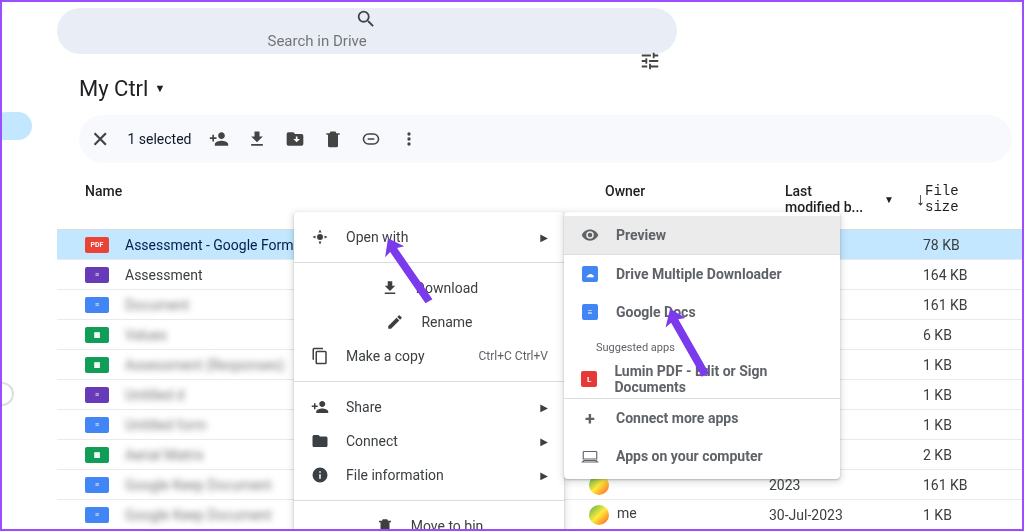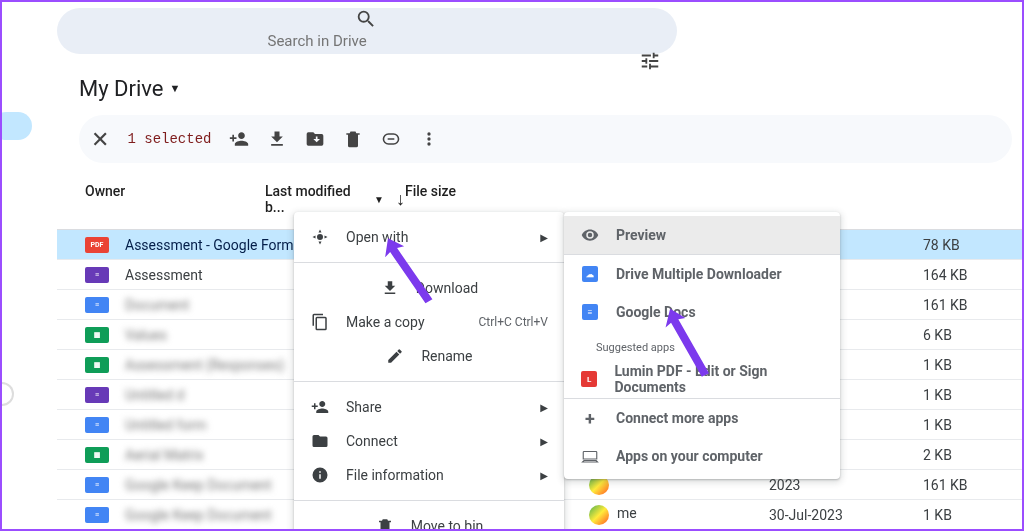--- a/index.html
+++ b/index.html
@@ -16,29 +16,29 @@
   .search-bar input { border: none; background: transparent; flex: 1; font-size: 15px; outline: none; color: #5f6368; }
   .search-bar .tune { margin-left: auto; margin-right: 6px; color: #444; }
   
   .heading { display: flex; align-items: center; padding: 18px 0 14px 22px; }
   .heading h1 { font-size: 22px; font-weight: 400; color: #202124; }
   .heading .drop { margin-left: 6px; font-size: 11px; color: #202124; }
   
   .toolbar { background: #f7f9fc; border-radius: 28px; height: 48px; display: flex; align-items: center; padding: 0 12px; margin: 0 10px 0 22px; gap: 18px; color: #444; }
   .toolbar .tbtn { display: flex; align-items: center; justify-content: center; cursor: pointer; }
   .toolbar .close { font-size: 22px; }
-  .toolbar .seltxt { font-size: 14px; color: #7f1d1d; font-family: Liberation Mono, monospace; }
+  .toolbar .seltxt { font-size: 14px; color: #0f172a; }
   .toolbar svg { width: 20px; height: 20px; }
   
   .grid-head { display: flex; padding: 14px 0 14px 28px; font-size: 14px; color: #1f1f1f; font-weight: 500; border-bottom: 1px solid #dadce0; margin-top: 6px; }
   .col-name { width: 520px; }
   .col-owner { width: 180px; }
-  .col-mod { width: 140px; display: flex; align-items: center; gap: 8px; }
+  .col-mod { width: 140px; display: flex; align-items: center; gap: 18px; }
   .col-mod .arrow-down { font-size: 18px; margin-left: 4px; }
-  .col-size { width: 70px; }
+  .col-size { width: 70px; font-family: Liberation Mono, monospace; }
   
   .rows { font-size: 14px; color: #3c4043; }
   .row { display: flex; align-items: center; height: 30px; padding-left: 28px; border-bottom: 1px solid #e8eaed; }
   .row.selected { background: #c2e7ff; }
   .row.selected .col-name-cell { color: #041e49; }
   .fileicon { width: 24px; height: 16px; border-radius: 2px; margin-right: 16px; display: inline-flex; align-items: center; justify-content: center; font-size: 7px; color: #fff; font-weight: bold; flex-shrink: 0; }
   .ic-pdf { background: #ea4335; }
   .ic-forms { background: #673ab7; }
   .ic-docs { background: #4285f4; }
   .ic-sheets { background: #0f9d58; }
@@ -87,21 +87,21 @@
       <input type="text" placeholder="Search in Drive" style="">
       <span class="tune">
         <svg viewBox="0 0 24 24" width="22" height="22">
             <path fill="currentColor" d="M3 17v2h6v-2H3zM3 5v2h10V5H3zm10 16v-2h8v-2h-8v-2h-2v6h2zM7 9v2H3v2h4v2h2V9H7zm14 4v-2H11v2h10zm-6-4h2V7h4V5h-4V3h-2v6z"></path>
           </svg>
       </span>
     </div>
   </div>
 
   <div class="heading">
-    <h1>My Drive</h1>
+    <h1>My Ctrl</h1>
     <span class="drop">▼</span>
   </div>
 
   <div class="toolbar">
     <span class="tbtn close">✕</span>
     <span class="seltxt">1 selected</span>
     <span class="tbtn">
         <svg viewBox="0 0 24 24">
           <path fill="currentColor" d="M15 12c2.21 0 4-1.79 4-4s-1.79-4-4-4-4 1.79-4 4 1.79 4 4 4zm-9-2V7H4v3H1v2h3v3h2v-3h3v-2H6zm9 4c-2.67 0-8 1.34-8 4v2h16v-2c0-2.66-5.33-4-8-4z"></path>
         </svg>
@@ -127,20 +127,21 @@
         </svg>
       </span>
     <span class="tbtn">
         <svg viewBox="0 0 24 24">
           <path fill="currentColor" d="M12 8a2 2 0 110-4 2 2 0 010 4zm0 2a2 2 0 110 4 2 2 0 010-4zm0 6a2 2 0 110 4 2 2 0 010-4z"></path>
         </svg>
       </span>
   </div>
 
   <div class="grid-head">
+    <div class="col-name">Name</div>
     <div class="col-owner">Owner</div>
     <div class="col-mod">
       <span>Last modified b...</span>
       <span style="font-size:10px;">▼</span>
       <span class="arrow-down">↓</span>
     </div>
     <div class="col-size">File size</div>
   </div>
 
   <div class="rows" id="rows-container">
@@ -283,33 +284,33 @@
     <span class="cicon">
         <svg viewBox="0 0 24 24" width="18" height="18">
           <path fill="currentColor" d="M19 9h-4V3H9v6H5l7 7 7-7zM5 18v2h14v-2H5z"></path>
         </svg>
       </span>
     <span>Download</span>
   </div>
   <div class="ctxitem">
     <span class="cicon">
         <svg viewBox="0 0 24 24" width="18" height="18">
+          <path fill="currentColor" d="M3 17.25V21h3.75l11-11-3.75-3.75-11 11zM20.71 7.04a1 1 0 000-1.41l-2.34-2.34a1 1 0 00-1.41 0L15 5.25l3.75 3.75 1.96-1.96z"></path>
+        </svg>
+      </span>
+    <span>Rename</span>
+  </div>
+  <div class="ctxitem">
+    <span class="cicon">
+        <svg viewBox="0 0 24 24" width="18" height="18">
           <path fill="currentColor" d="M16 1H4a2 2 0 00-2 2v14h2V3h12V1zm3 4H8a2 2 0 00-2 2v14a2 2 0 002 2h11a2 2 0 002-2V7a2 2 0 00-2-2zm0 16H8V7h11v14z"></path>
         </svg>
       </span>
     <span>Make a copy</span>
     <span class="kbd">Ctrl+C Ctrl+V</span>
-  </div>
-  <div class="ctxitem">
-    <span class="cicon">
-        <svg viewBox="0 0 24 24" width="18" height="18">
-          <path fill="currentColor" d="M3 17.25V21h3.75l11-11-3.75-3.75-11 11zM20.71 7.04a1 1 0 000-1.41l-2.34-2.34a1 1 0 00-1.41 0L15 5.25l3.75 3.75 1.96-1.96z"></path>
-        </svg>
-      </span>
-    <span>Rename</span>
   </div>
   <div class="ctxsep"></div>
   <div class="ctxitem">
     <span class="cicon">
         <svg viewBox="0 0 24 24" width="18" height="18">
           <path fill="currentColor" d="M15 12c2.21 0 4-1.79 4-4s-1.79-4-4-4-4 1.79-4 4 1.79 4 4 4zm-9-2V7H4v3H1v2h3v3h2v-3h3v-2H6zm9 4c-2.67 0-8 1.34-8 4v2h16v-2c0-2.66-5.33-4-8-4z"></path>
         </svg>
       </span>
     <span>Share</span>
     <span class="sub">▶</span>

